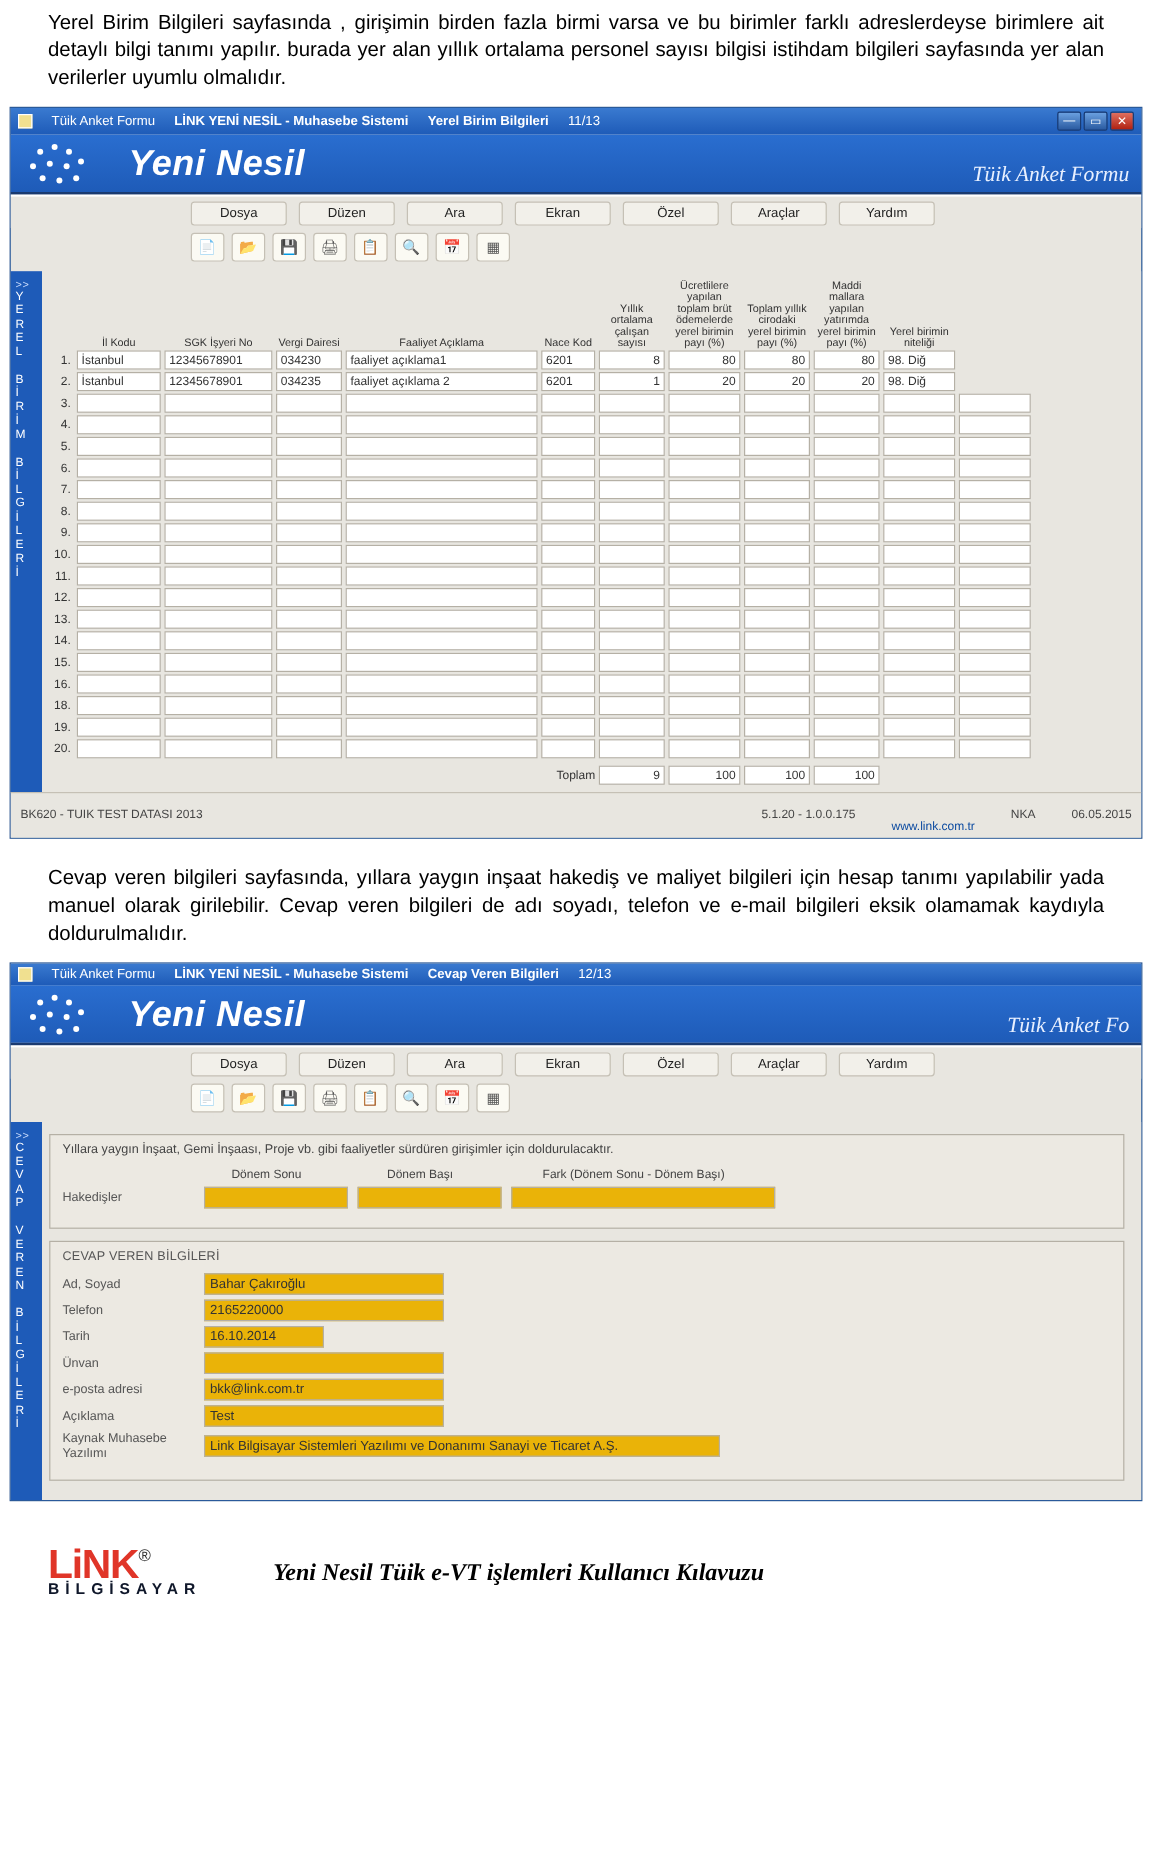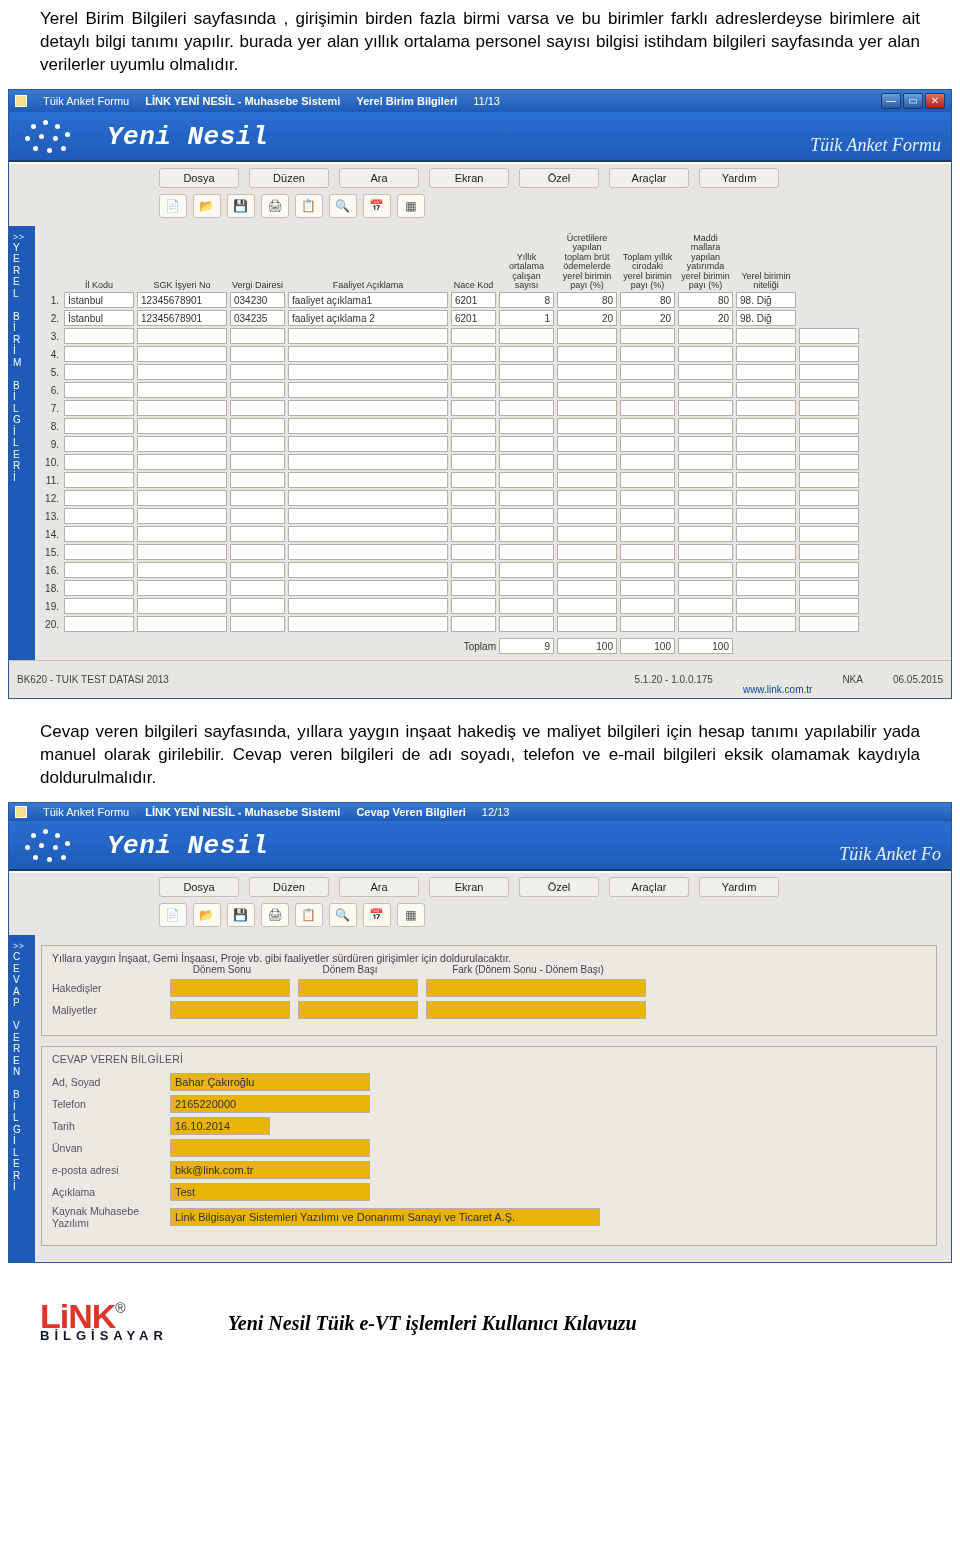--- a/index.html
+++ b/index.html
@@ -12,21 +12,21 @@
   .titlebar .tb-left { display: flex; gap: 16px; align-items: center; flex: 1; }
   .titlebar .tb-ico { width: 12px; height: 12px; background: #f0e090; border: 1px solid #fff; display: inline-block; }
   .win-btns { display: flex; gap: 2px; }
   .win-btn { width: 20px; height: 16px; background: linear-gradient(#6aa0e0,#2a5aa0); border: 1px solid #1a3a70; border-radius: 2px; color:#fff; font-size:10px; display:flex; align-items:center; justify-content:center; }
   .win-btn.close { background: linear-gradient(#e07060,#b02010); }
   
   .banner { background: linear-gradient(#2a6ed0,#1e5bb8); color:#fff; padding: 6px 10px 4px 10px; display:flex; align-items:flex-end; justify-content:space-between; border-bottom:2px solid #1a3a70; }
   .banner .brand { display:flex; align-items:center; gap: 18px; }
   .brand-logo { width:70px; height:38px; position:relative; }
   .brand-logo .dot{position:absolute;width:5px;height:5px;border-radius:50%;background:#fff;}
-  .brand-name { font-family: Liberation Mono, monospace; font-style: italic; font-weight: bold; font-size: 26px; letter-spacing:.5px; }
+  .brand-name { font-family: Liberation Sans, sans-serif; font-style: italic; font-weight: bold; font-size: 30px; letter-spacing:.5px; }
   .banner .brand-right { font-family: Georgia, serif; font-style: italic; font-size: 18px; color:#e8f0ff; }
   .banner-wrap{border-bottom:2px solid #fff;}
   
   .menubar { background:#e8e6e0; padding:4px 10px 2px 150px; display:flex; gap:10px; }
   .menubtn { background:#f2f0ea; border:1px solid #c5c0b5; border-radius:3px; padding:3px 10px; font-size:11px; min-width:80px; text-align:center; cursor:default; color:#222; }
   
   .toolbar { padding:4px 150px 8px 150px; display:flex; gap:6px; }
   .tool { width:28px; height:24px; border:1px solid #c5c0b5; background:#fbfaf3; border-radius:3px; display:flex; align-items:center; justify-content:center; font-size:12px; color:#555;}
   
   .content-area { display:flex; }
@@ -46,21 +46,21 @@
   .totals { display:grid; grid-template-columns:22px 70px 90px 55px 160px 45px 55px 60px 55px 55px 60px 60px; gap:3px; margin-top:6px; align-items:center;}
   .totals .lbl{grid-column:6; text-align:right;font-size:10px;color:#333;}
   
   .statusbar{ background:#e8e6e0; border-top:1px solid #c5c0b5; font-size:10px; color:#444; padding:3px 8px; display:flex; gap:30px; align-items:center;}
   .statusbar .link{color:#0b4aa0;margin-top:20px;}
   
   
   .form-area{ padding:10px 14px 6px 6px; }
   .group{ border:1px solid #b5b0a5; background:#ece9e2; padding:6px 10px 12px 10px; margin-bottom:10px; font-size:10.5px; color:#444;}
   .group-title{ font-size:10.5px; color:#555; margin-bottom:8px; letter-spacing:.2px;}
-  .desc{ font-size:10.5px; }
+  .desc{ font-size:10.5px; margin-bottom:10px; }
   .mini-head{ display:flex; gap:8px; margin-left:110px; margin-bottom:4px; }
   .mini-head div{ width:120px; font-size:10px; text-align:center; }
   .mini-head div:last-child{width:220px;}
   .frow{ display:flex; align-items:center; gap:8px; margin-bottom:4px;}
   .flabel{ width:110px; font-size:10.5px; color:#555;}
   .fin{ background:#eab308; border:1px solid #b5b0a5; height:18px; width:120px;}
   .fin.w2{width:220px;}
   .fin.w3{width:430px;}
   .fin.txt{padding:0 4px;font-size:11px;display:flex;align-items:center;color:#333;}
   
@@ -547,26 +547,20 @@
           <div>Dönem Sonu</div>
           <div>Dönem Başı</div>
           <div>Fark (Dönem Sonu - Dönem Başı)</div>
         </div>
         <div class="frow">
           <div class="flabel">Hakedişler</div>
           <div class="fin"></div>
           <div class="fin"></div>
           <div class="fin w2"></div>
         </div>
-        <div class="frow">
-          <div class="flabel">Maliyetler</div>
-          <div class="fin"></div>
-          <div class="fin"></div>
-          <div class="fin w2"></div>
-        </div>
       </div>
       <div class="group">
         <div class="group-title">CEVAP VEREN BİLGİLERİ</div>
         <div class="frow">
             <div class="flabel">Ad, Soyad</div>
             <div class="fin txt" style="width:200px">Bahar Çakıroğlu</div>
           </div>
         <div class="frow">
             <div class="flabel">Telefon</div>
             <div class="fin txt" style="width:200px">2165220000</div>

